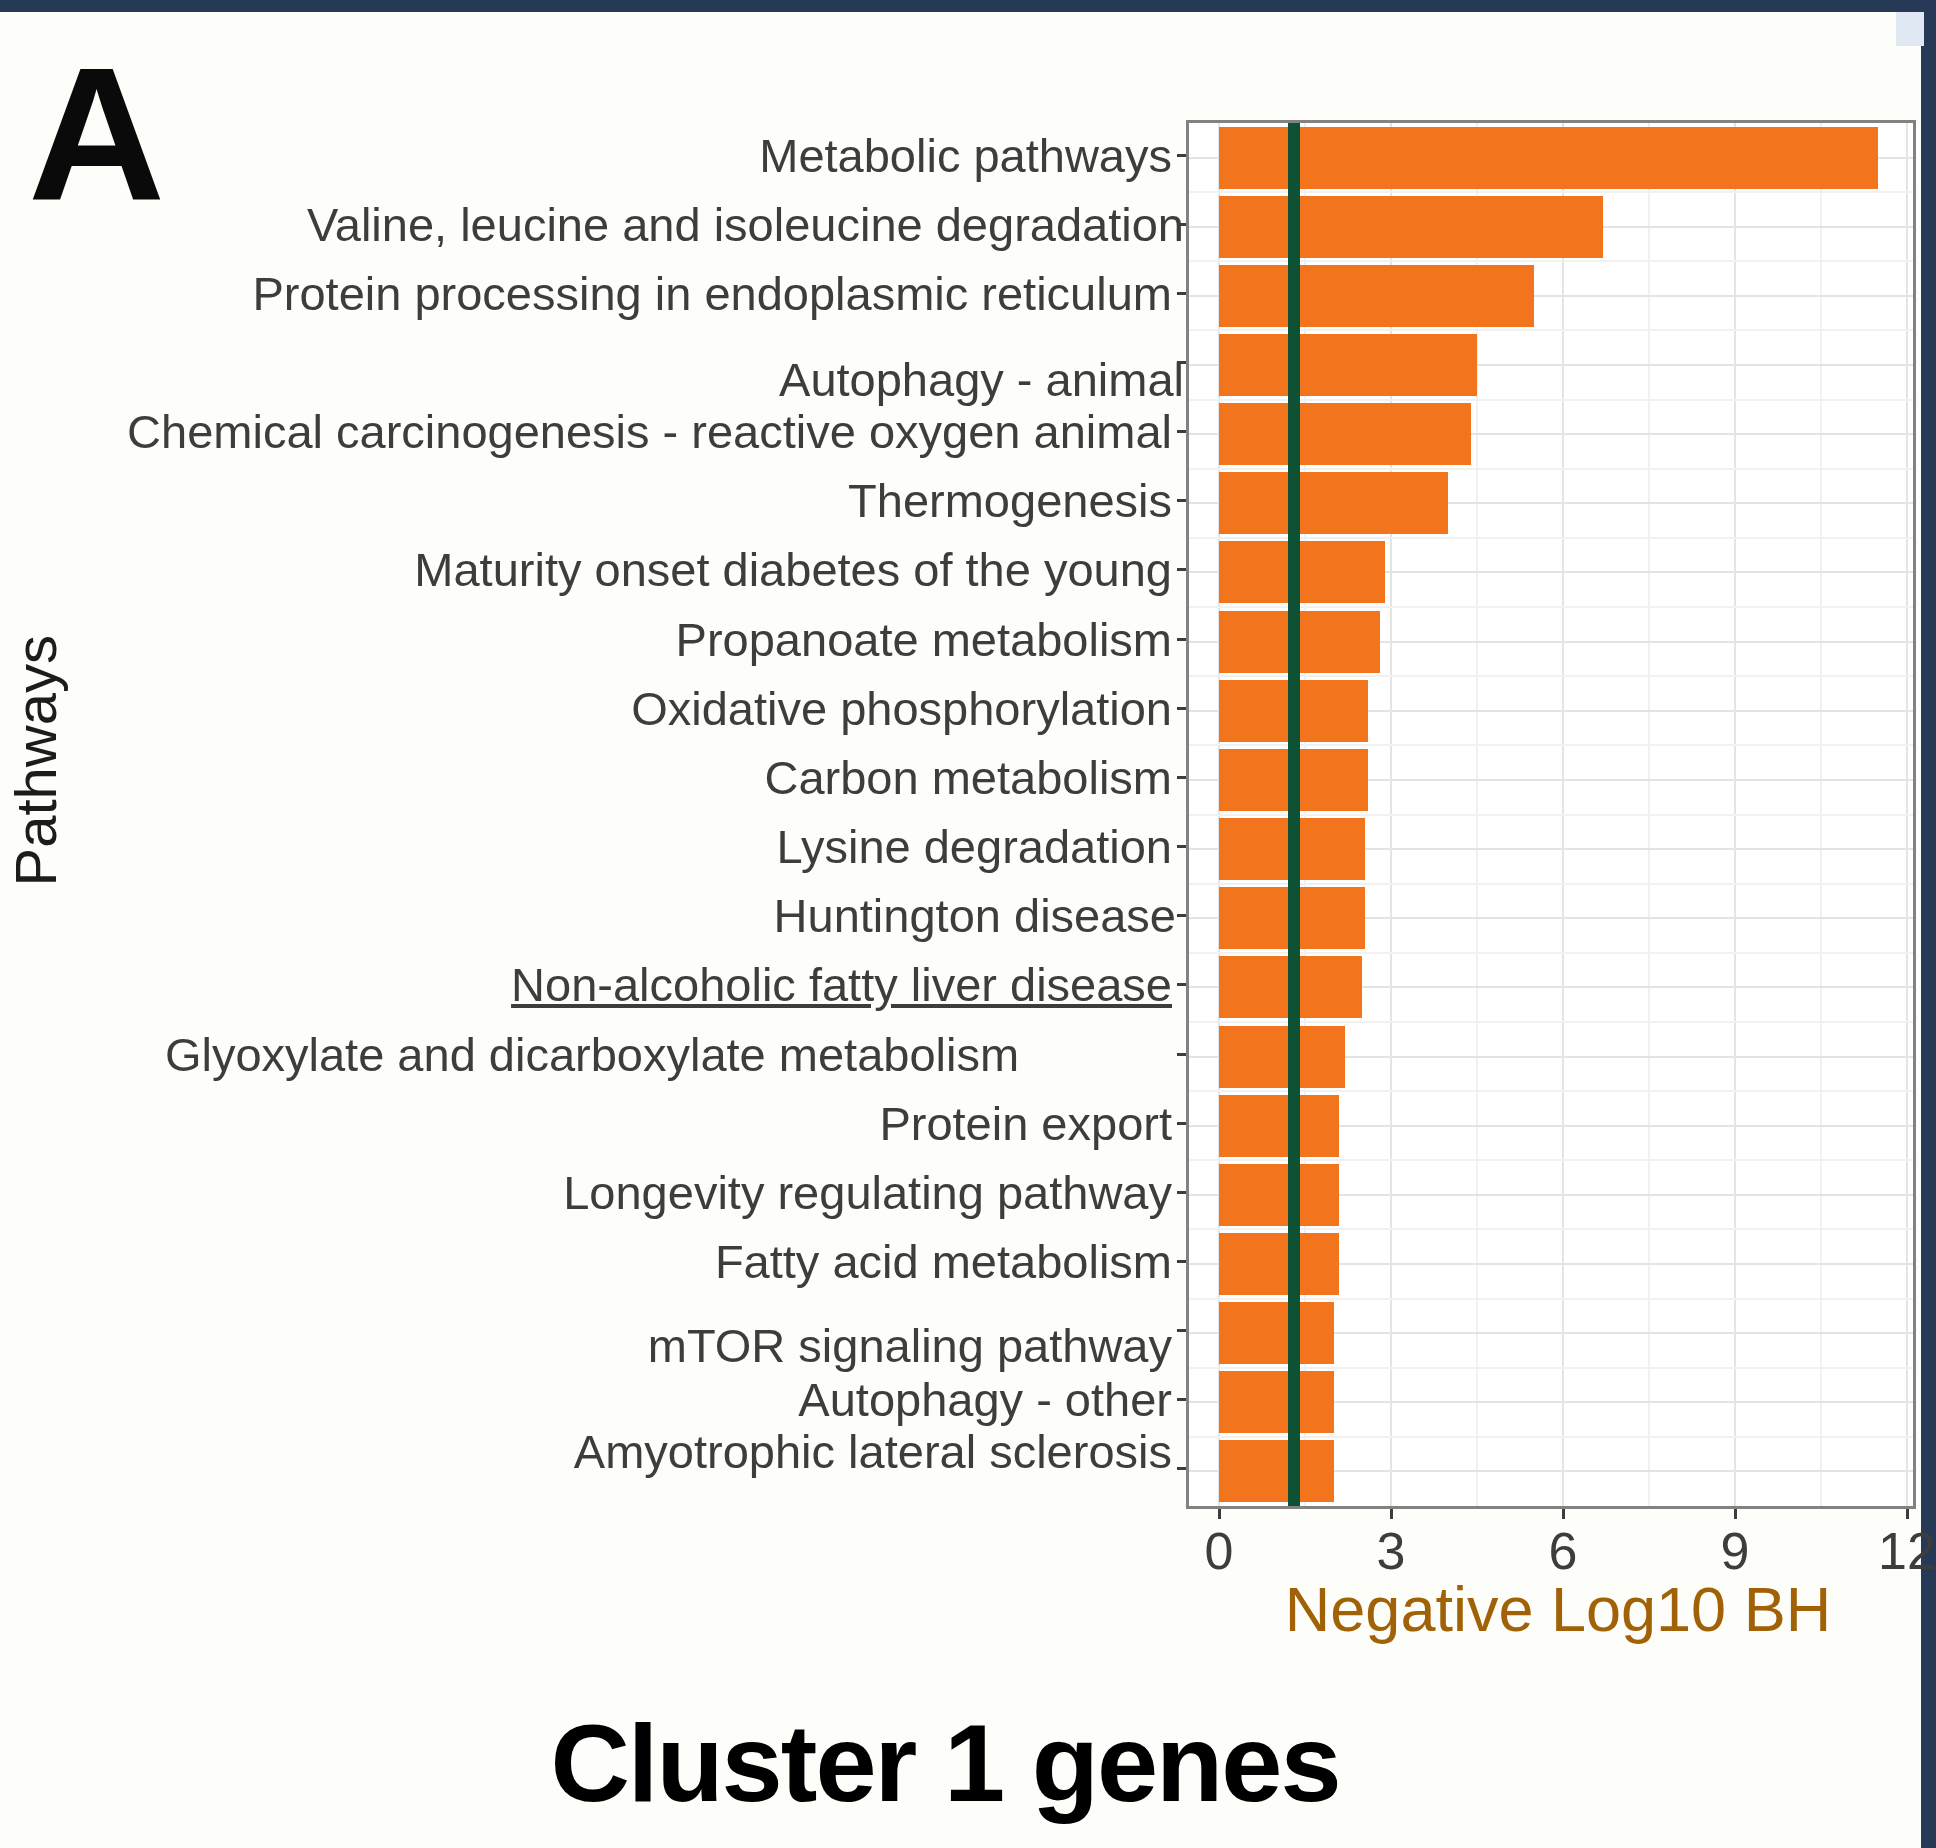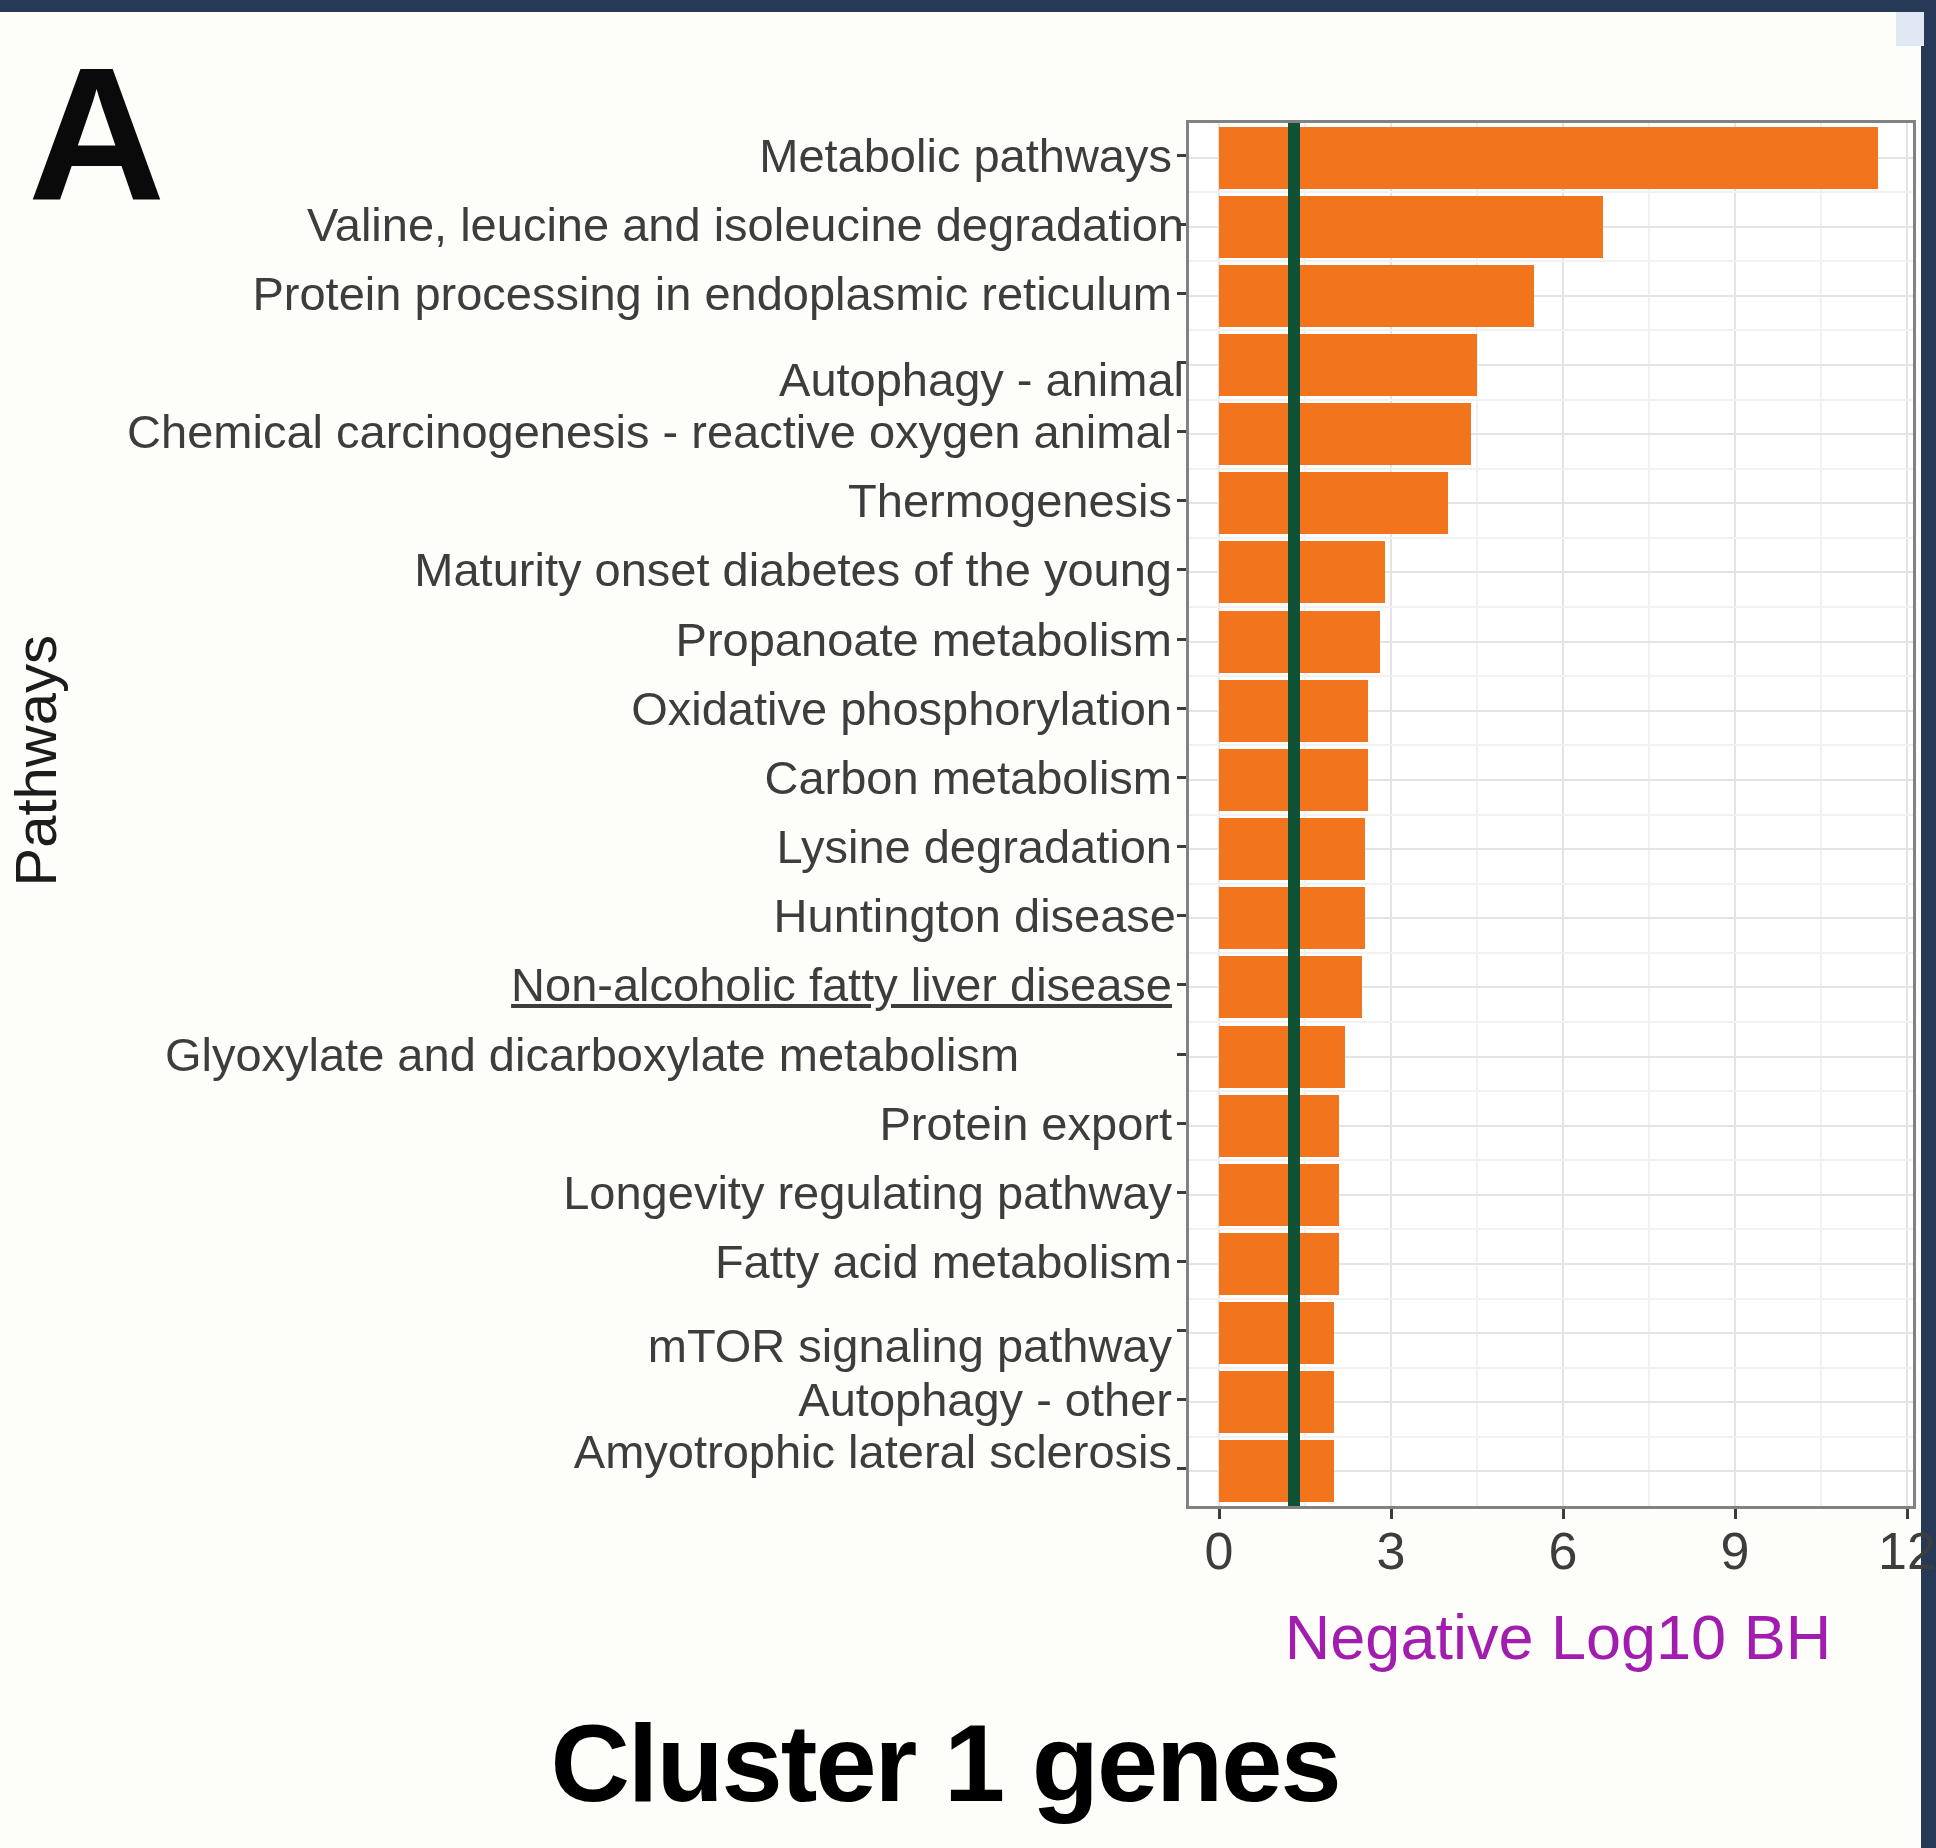--- a/index.html
+++ b/index.html
@@ -35,21 +35,21 @@
     font-size:47px;color:var(--label_text);white-space:nowrap;line-height:1;
   }
   .y-tick-mark{position:absolute;width:9px;height:3px;background:var(--tick);}
   .x-tick-mark{position:absolute;width:3px;height:10px;background:var(--tick);}
   .x-tick-label{
     position:absolute;width:120px;margin-left:-60px;text-align:center;
     font-size:52px;color:var(--label_text);line-height:1;
   }
   .x-axis-title{
     position:absolute;left:1196px;top:1578px;width:724px;text-align:center;
-    font-size:63px;color:#a21caf;line-height:1;margin-top:28px;
+    font-size:63px;color:#a16207;line-height:1;
   }
   .figure-title{
     position:absolute;left:945px;top:1708px;transform:translateX(-50%);
     font-size:110px;font-weight:700;letter-spacing:-2px;color:#000;line-height:1;
     white-space:nowrap;
   }
 </style>
 </head>
 <body>
 

